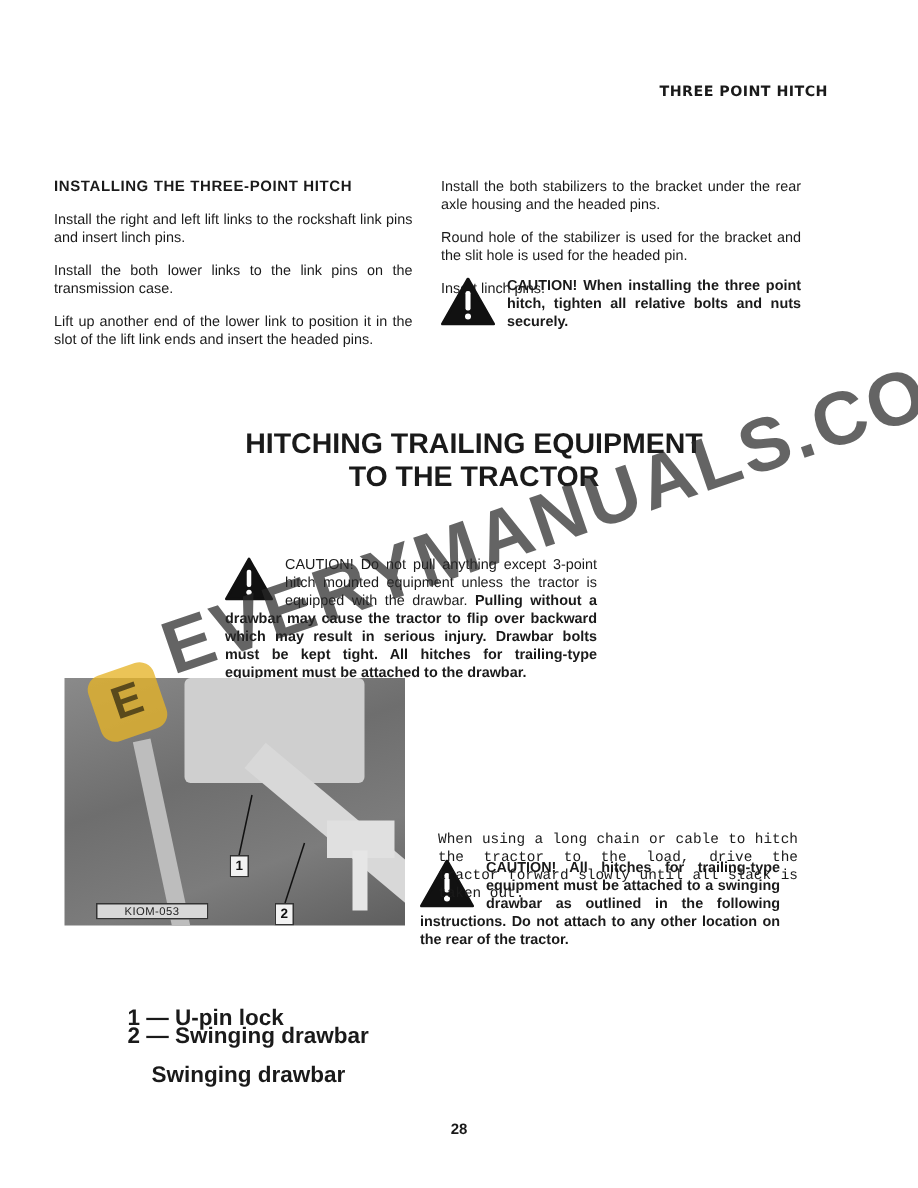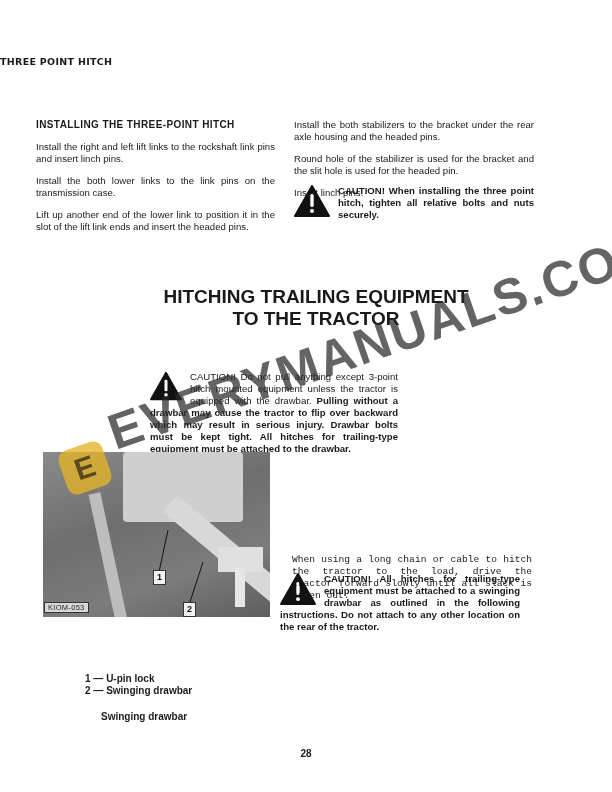--- a/index.html
+++ b/index.html
@@ -2,21 +2,21 @@
 <html><head>
 <meta charset="utf-8">
 <style>
   html, body { margin: 0; padding: 0; background: #ffffff; }
   body {
     width: 612px; height: 792px; position: relative; overflow: hidden;
     font-family: "Liberation Sans", sans-serif; color: #1a1a1a;
   }
   .abs { position: absolute; }
   .running-head {
-    left: 0; width: 552px; top: 56px; text-align: left;
+    left: 0; width: 552px; top: 56px; text-align: right;
     font-family: "DejaVu Sans", sans-serif; font-weight: bold; font-size: 9.5px; letter-spacing: 0.3px;
   }
   .col { font-size: 9.6px; line-height: 12px; text-align: justify; margin-top: 28px; }
   .col p { margin: 0 0 10px 0; }
   .h2 { font-weight: bold; font-size: 10px; letter-spacing: 0.4px; margin-bottom: 10px; }
   .caution { position: relative; font-weight: bold; font-size: 9.6px; line-height: 12px; text-align: justify; }
   .caution .tri { float: left; margin: 0 8px 0 0; }
   .big-title {
     left: 0; width: 612px; top: 286px; text-align: center;
     font-weight: bold; font-size: 19px; line-height: 22px; padding-left: 10px;
@@ -30,24 +30,24 @@
   .photo .plate { position: absolute; left: 80px; top: 0; width: 120px; height: 70px; background: #cfcfcf; border-radius: 4px; }
   .photo .bar { position: absolute; left: 120px; top: 60px; width: 22px; height: 150px; background: #d8d8d8; transform: rotate(-50deg); transform-origin: top left; }
   .photo .link { position: absolute; left: 60px; top: 40px; width: 12px; height: 140px; background: #bdbdbd; transform: rotate(-12deg); }
   .photo .clamp { position: absolute; left: 175px; top: 95px; width: 45px; height: 25px; background: #e0e0e0; }
   .photo .post { position: absolute; left: 192px; top: 115px; width: 10px; height: 40px; background: #e6e6e6; }
   .callout-num {
     position: absolute; background: #f2f2f2; color: #111; font-size: 9px; font-weight: bold;
     width: 11px; height: 13px; text-align: center; line-height: 13px; border: 1px solid #333;
   }
   .photo-code {
-    position: absolute; left: 1px; bottom: 4px; background: #d8d8d8; border: 1px solid #333;
-    font-size: 7.5px; padding: 0 3px; color: #222; letter-spacing: 0.3px;
+    position: absolute; left: 21px; bottom: 4px; background: #d8d8d8; border: 1px solid #333;
+    font-size: 7.5px; padding: 0 18px; color: #222; letter-spacing: 0.3px;
   }
-  .legend { font-size: 10px; line-height: 12px; font-weight: bold; }
+  .legend { font-size: 15px; line-height: 12px; font-weight: bold; }
   .page-num { left: 0; width: 612px; top: 748px; text-align: center; font-weight: bold; font-size: 10px; }
   .watermark {
     left: 110px; top: 405px; transform: rotate(-19deg); transform-origin: left center;
     font-family: "Liberation Sans", sans-serif; font-weight: bold; font-size: 50px; letter-spacing: 2px;
     color: rgba(40,40,40,0.72); white-space: nowrap; pointer-events: none;
   }
   .wm-logo {
     left: 62px; top: 445px; width: 46px; height: 46px; border-radius: 10px;
     background: rgba(230,180,40,0.78); transform: rotate(-19deg);
     display: flex; align-items: center; justify-content: center;

